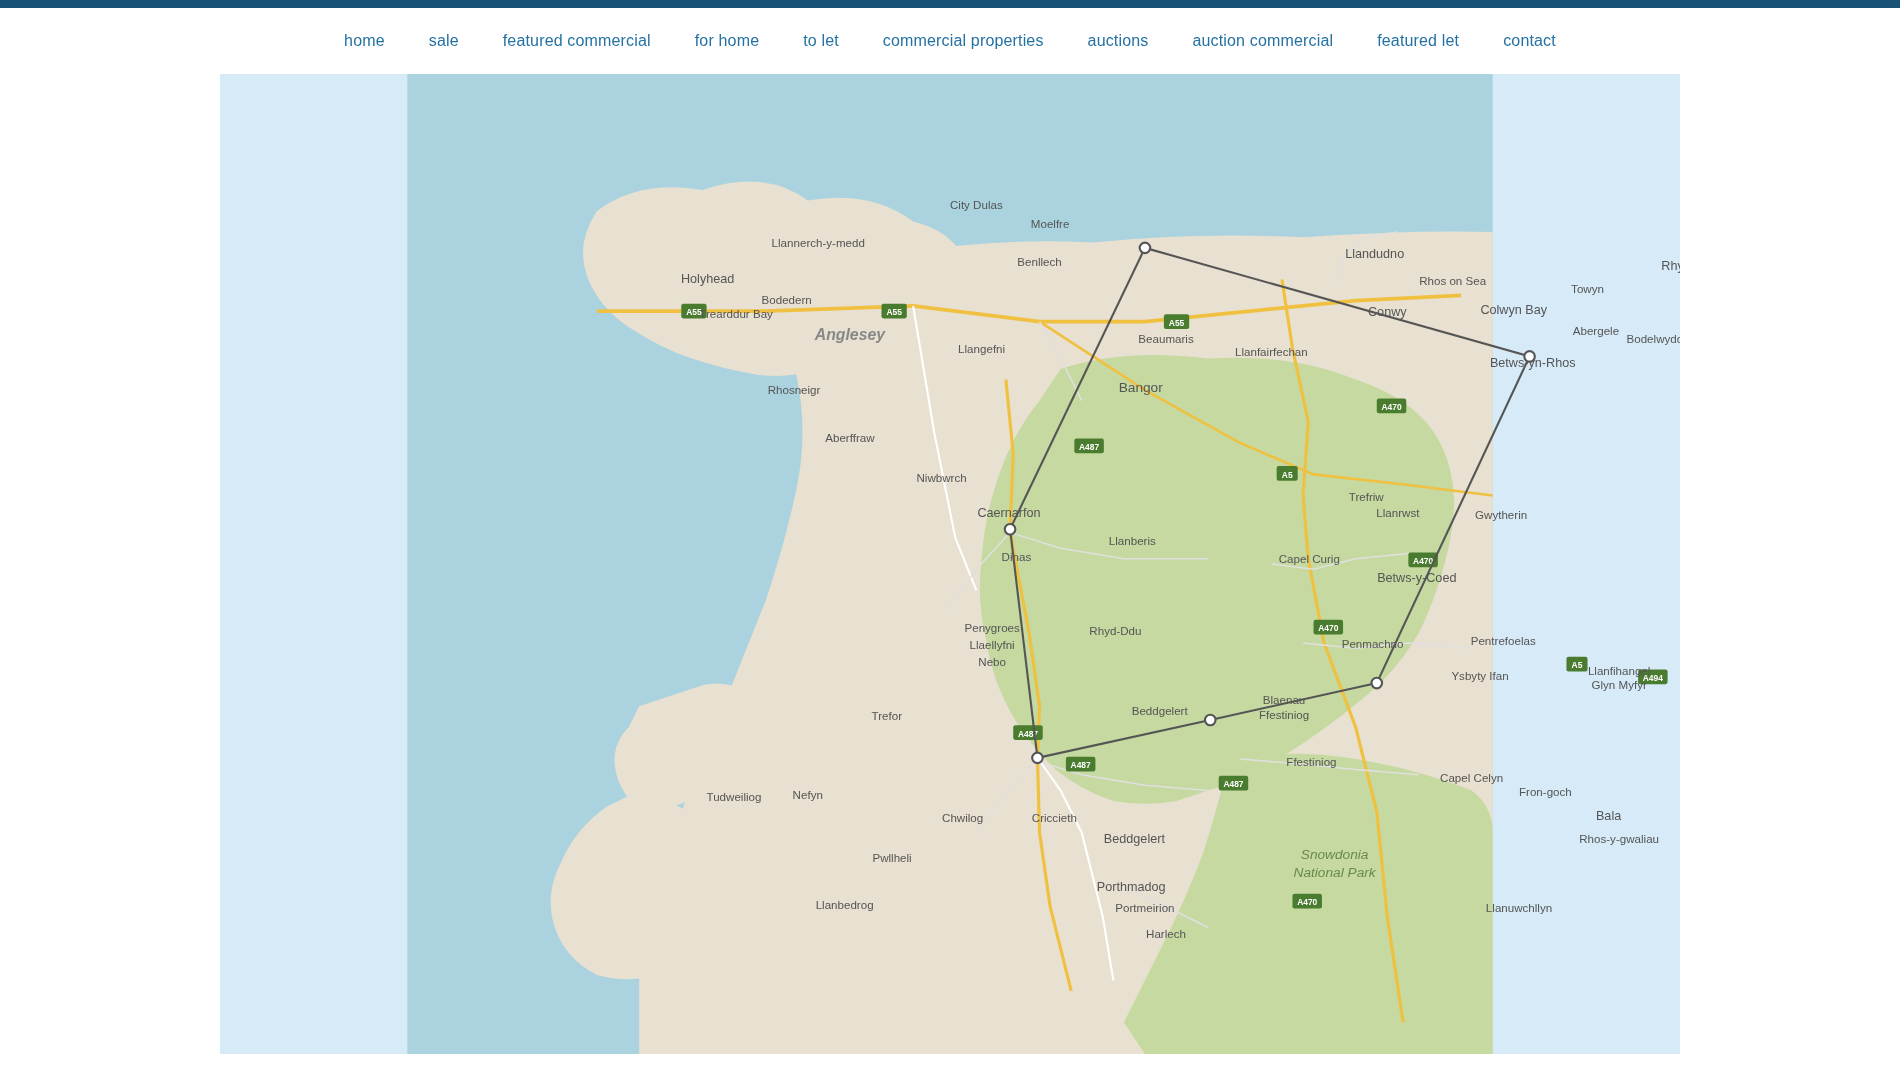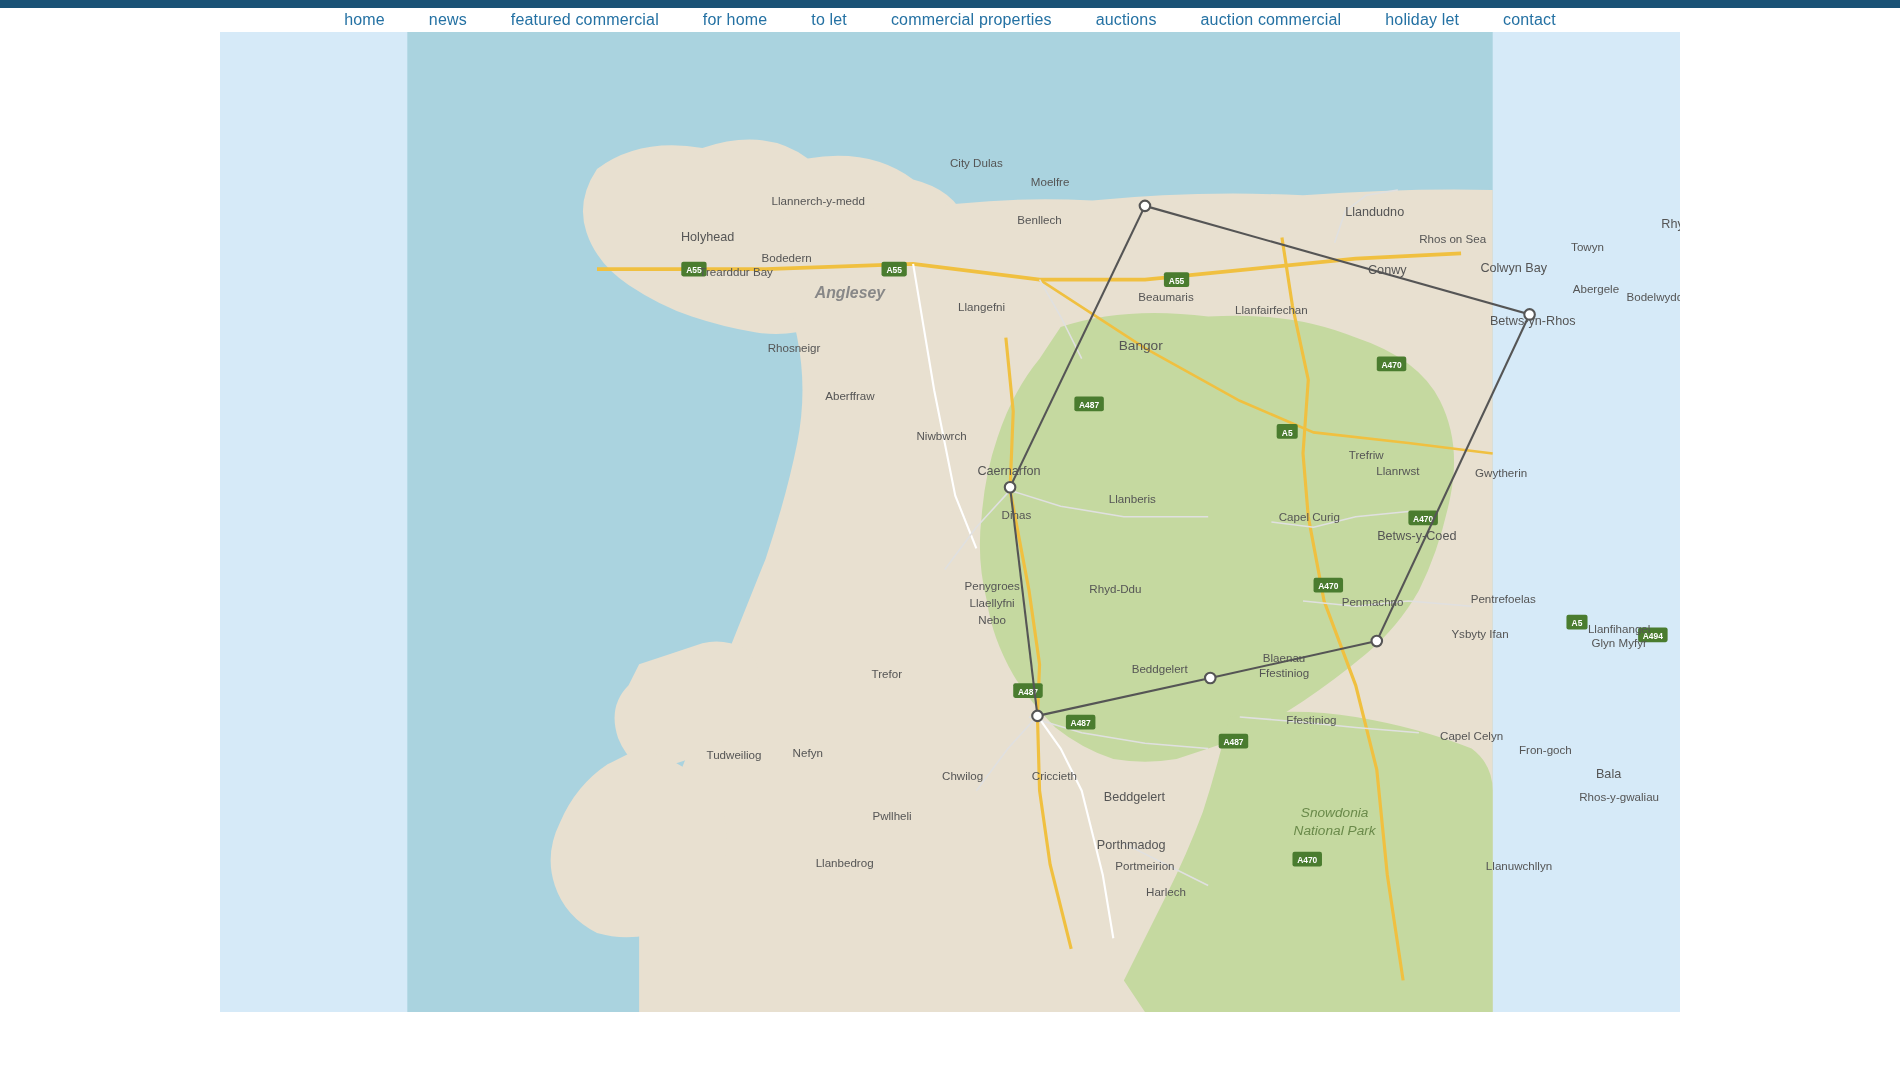--- a/index.html
+++ b/index.html
@@ -10,21 +10,21 @@
       height: 8px;
       background: #1a5276;
       width: 100%;
     }
 
     
     nav {
       display: flex;
       justify-content: center;
       align-items: center;
-      padding: 3px 0;
+      padding: 24px 0;
       gap: 0;
       background: #fff;
     }
     nav a {
       color: #2471a3;
       text-decoration: none;
       font-size: 16px;
       padding: 0 22px;
       font-weight: 400;
       letter-spacing: 0.01em;
@@ -45,28 +45,28 @@
       height: 100%;
     }
   </style>
 </head>
 <body>
 
 <div class="top-border"></div>
 
 <nav>
   <a href="#">home</a>
-  <a href="#">news</a>
+  <a href="#">sale</a>
   <a href="#">featured commercial</a>
   <a href="#">for home</a>
   <a href="#">to let</a>
   <a href="#">commercial properties</a>
   <a href="#">auctions</a>
   <a href="#">auction commercial</a>
-  <a href="#">holiday let</a>
+  <a href="#">featured let</a>
   <a href="#">contact</a>
 </nav>
 
 <div class="map-container">
   <svg class="map-svg" viewBox="0 0 1030 930" xmlns="http://www.w3.org/2000/svg">
 
     <rect width="1030" height="930" fill="#aad3df"></rect>
 
     <path d="M 180,130 Q 220,100 280,110 Q 340,90 380,120 Q 440,110 480,140 Q 520,150 530,180 Q 540,210 510,230 Q 480,250 450,260 Q 420,270 390,280 Q 360,290 330,285 Q 300,280 270,270 Q 240,260 210,240 Q 180,220 170,190 Q 160,160 180,130 Z" fill="#e8e0d0"></path>
 

